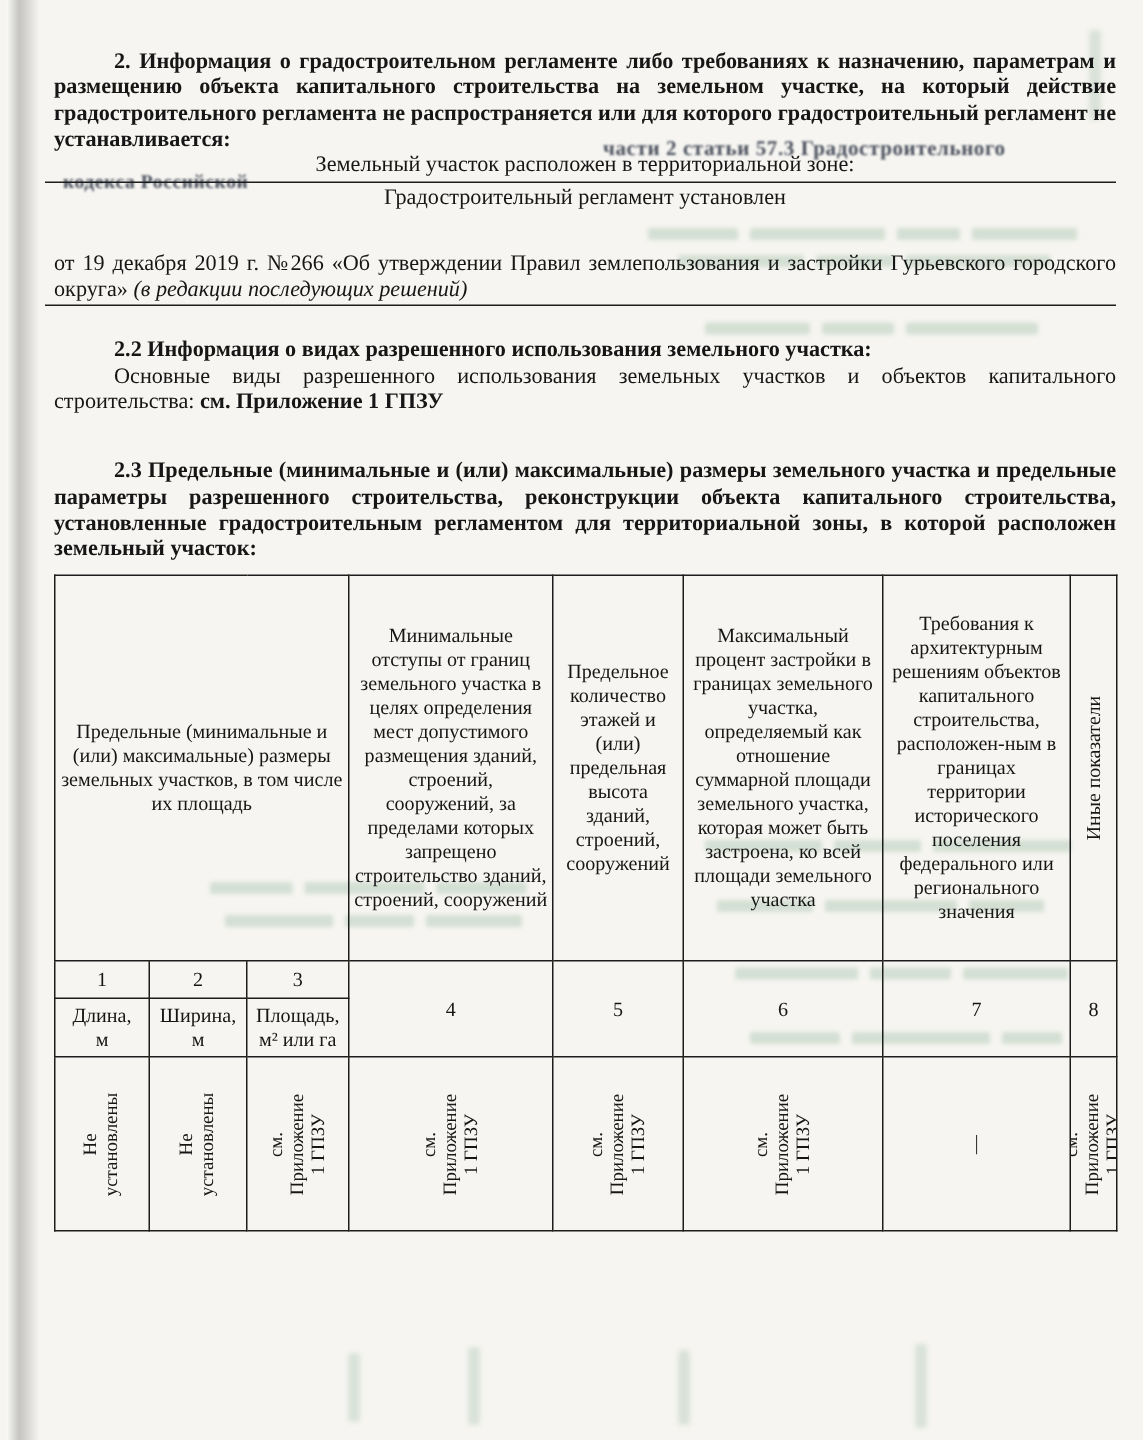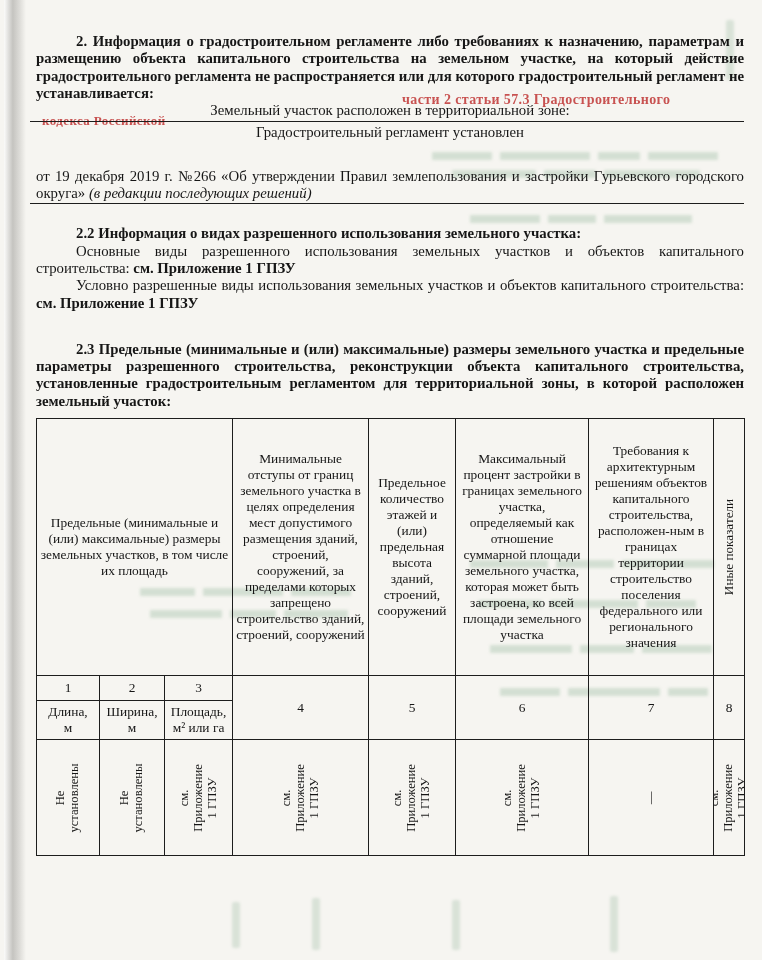--- a/index.html
+++ b/index.html
@@ -11,21 +11,21 @@
   }
   .page{position:relative;width:762px;height:960px;background:#f6f5f1;}
   
   .edge-shadow{
     position:absolute;left:4px;top:0;bottom:0;width:22px;z-index:0;
     background:linear-gradient(90deg,#fbfbfa 0%,#c5c4c0 40%,#dcdbd7 70%,rgba(246,245,241,0) 100%);
   }
   
   .bleed-layer{position:absolute;inset:0;z-index:1;pointer-events:none;}
   .bleed-text{
-    position:absolute;color:#b91c1c;opacity:.75;filter:blur(0.7px);
+    position:absolute;color:#0f172a;opacity:.75;filter:blur(0.7px);
     font-weight:600;font-size:14px;white-space:nowrap;letter-spacing:.4px;
   }
   .blob-row{position:absolute;display:flex;gap:8px;filter:blur(1.4px);opacity:.42;}
   .blob-row i{display:block;height:8px;background:#a5c2ab;border-radius:1px;}
   .blob-col{position:absolute;width:8px;background:#aec6b2;filter:blur(1.6px);opacity:.4;border-radius:2px;}
 
   .content{position:relative;z-index:2;padding:33px 18px 0 36px;}
   p{margin:0;font-size:14.8px;line-height:17.3px;}
   .justify{text-align:justify;}
   .indent{text-indent:40px;}
@@ -137,42 +137,41 @@
 
     <p class="center" style="margin-top:2px;">Градостроительный регламент установлен</p>
 
     <p class="justify mt-21"><span>от 19 декабря 2019 г. №266 «Об утверждении Правил землепользования и застройки Гурьевского городского округа» </span><span class="italic">(в редакции последующих решений)</span></p>
 
     <hr class="rule" style="margin-top:1px;">
 
     <p class="indent bold mt-22">2.2 Информация о видах разрешенного использования земельного участка:</p>
 
     <p class="justify indent"><span>Основные виды разрешенного использования земельных участков и объектов капитального строительства: </span><span class="bold">см. Приложение 1 ГПЗУ</span></p>
-    <p class="justify indent"><span>Условно разрешенные виды использования земельных участков и объектов капитального строительства: </span><span class="bold">см. Приложение 1 ГПЗУ</span></p>
 
     <p class="justify indent bold mt-23">2.3 Предельные (минимальные и (или) максимальные) размеры земельного участка и предельные параметры разрешенного строительства, реконструкции объекта капитального строительства, установленные градостроительным регламентом для территориальной зоны, в которой расположен земельный участок:</p>
 
     <table class="limits">
       <colgroup>
         <col style="width:63px">
           <col style="width:65px">
           <col style="width:68px">
         <col style="width:136px">
           <col style="width:87px">
           <col style="width:133px">
         <col style="width:125px">
           <col style="width:31px">
       </colgroup>
       <tbody>
         <tr>
           <td class="hdr" colspan="3">Предельные (минимальные и (или) максимальные) размеры земельных участков, в том числе их площадь</td>
           <td class="hdr">Минимальные отступы от границ земельного участка в целях определения мест допустимого размещения зданий, строений, сооружений, за пределами которых запрещено строительство зданий, строений, сооружений</td>
           <td class="hdr">Предельное количество этажей и (или) предельная высота зданий, строений, сооружений</td>
           <td class="hdr">Максимальный процент застройки в границах земельного участка, определяемый как отношение суммарной площади земельного участка, которая может быть застроена, ко всей площади земельного участка</td>
-          <td class="hdr">Требования к архитектурным решениям объектов капитального строительства, расположен-ным в границах территории строительство поселения федерального или регионального значения</td>
+          <td class="hdr">Требования к архитектурным решениям объектов капитального строительства, расположен-ным в границах территории исторического поселения федерального или регионального значения</td>
           <td class="hdr vcell">
               <div class="vhead">Иные показатели</div>
             </td>
         </tr>
         <tr>
           <td class="num">1</td>
           <td class="num">2</td>
           <td class="num">3</td>
           <td class="num" rowspan="2">4</td>
           <td class="num" rowspan="2">5</td>

